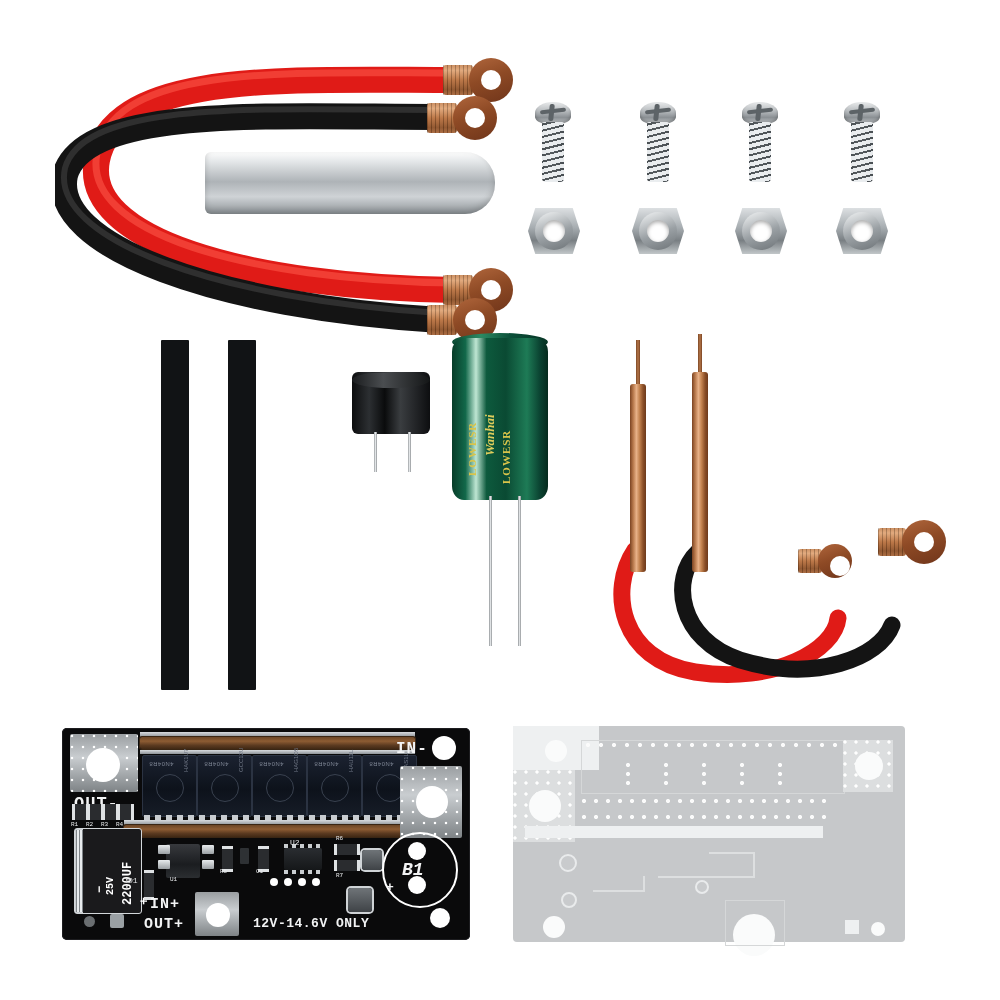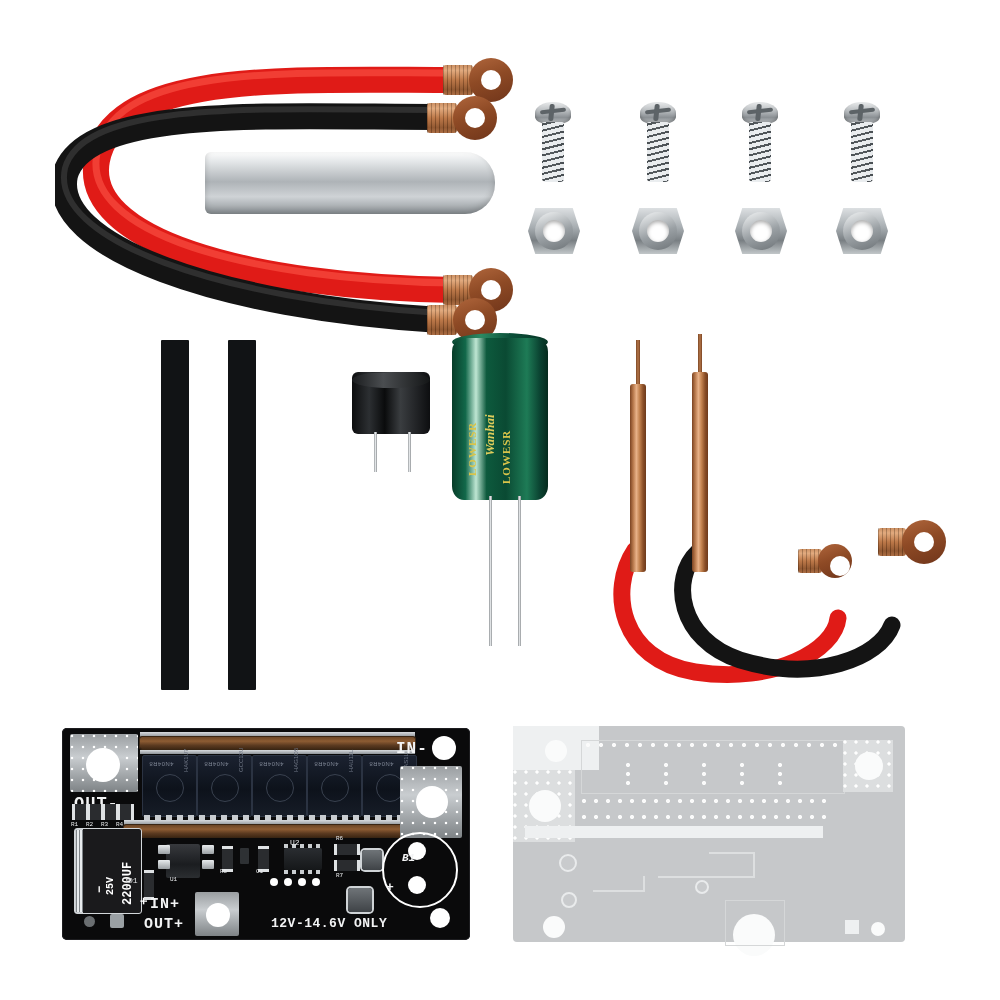--- a/index.html
+++ b/index.html
@@ -354,30 +354,30 @@
     <div class="pad-hole" style="left:236px;top:150px;width:8px;height:8px;"></div>
     <div class="pad-hole" style="left:250px;top:150px;width:8px;height:8px;"></div>
 
     <div class="btn-tact" style="left:300px;top:122px;width:20px;height:20px;"></div>
     <div class="btn-tact" style="left:286px;top:160px;width:24px;height:24px;"></div>
 
     <div class="b1">
       <div class="hole" style="left:24px;top:8px;"></div>
       <div class="hole" style="left:24px;top:42px;"></div>
     </div>
-    <div class="slk" style="left:340px;top:124px;font-size:11px;font-style:italic;">B1</div>
+    <div class="slk" style="left:340px;top:132px;font-size:18px;font-style:italic;">B1</div>
     <div class="slk" style="left:324px;top:152px;font-size:13px;">+</div>
 
     <div class="slk" style="left:88px;top:168px;font-size:15px;letter-spacing:1px;">IN+</div>
     <div class="slk" style="left:82px;top:188px;font-size:15px;letter-spacing:1px;">OUT+</div>
     <div class="silver-pad" style="left:133px;top:164px;width:44px;height:44px;border-radius:2px;
          background:linear-gradient(180deg,#9a9ea1,#c9cdd0 40%,#7e8386);"></div>
     <div class="pad-hole" style="left:144px;top:175px;width:24px;height:24px;"></div>
 
-    <div class="slk" style="left:209px;top:188px;font-size:13px;letter-spacing:.5px;">12V-14.6V ONLY</div>
+    <div class="slk" style="left:191px;top:188px;font-size:13px;letter-spacing:.5px;">12V-14.6V ONLY</div>
 
     <div class="pad-hole" style="left:368px;top:180px;width:20px;height:20px;"></div>
   </div>
 
   <div class="pcbb">
     <div class="gwhite" style="left:0;top:0;width:86px;height:44px;"></div>
     <div class="ghole" style="left:32px;top:14px;width:22px;height:22px;"></div>
     <div class="gpad" style="left:0;top:44px;width:62px;height:72px;"></div>
     <div class="ghole" style="left:16px;top:64px;width:32px;height:32px;"></div>
 

